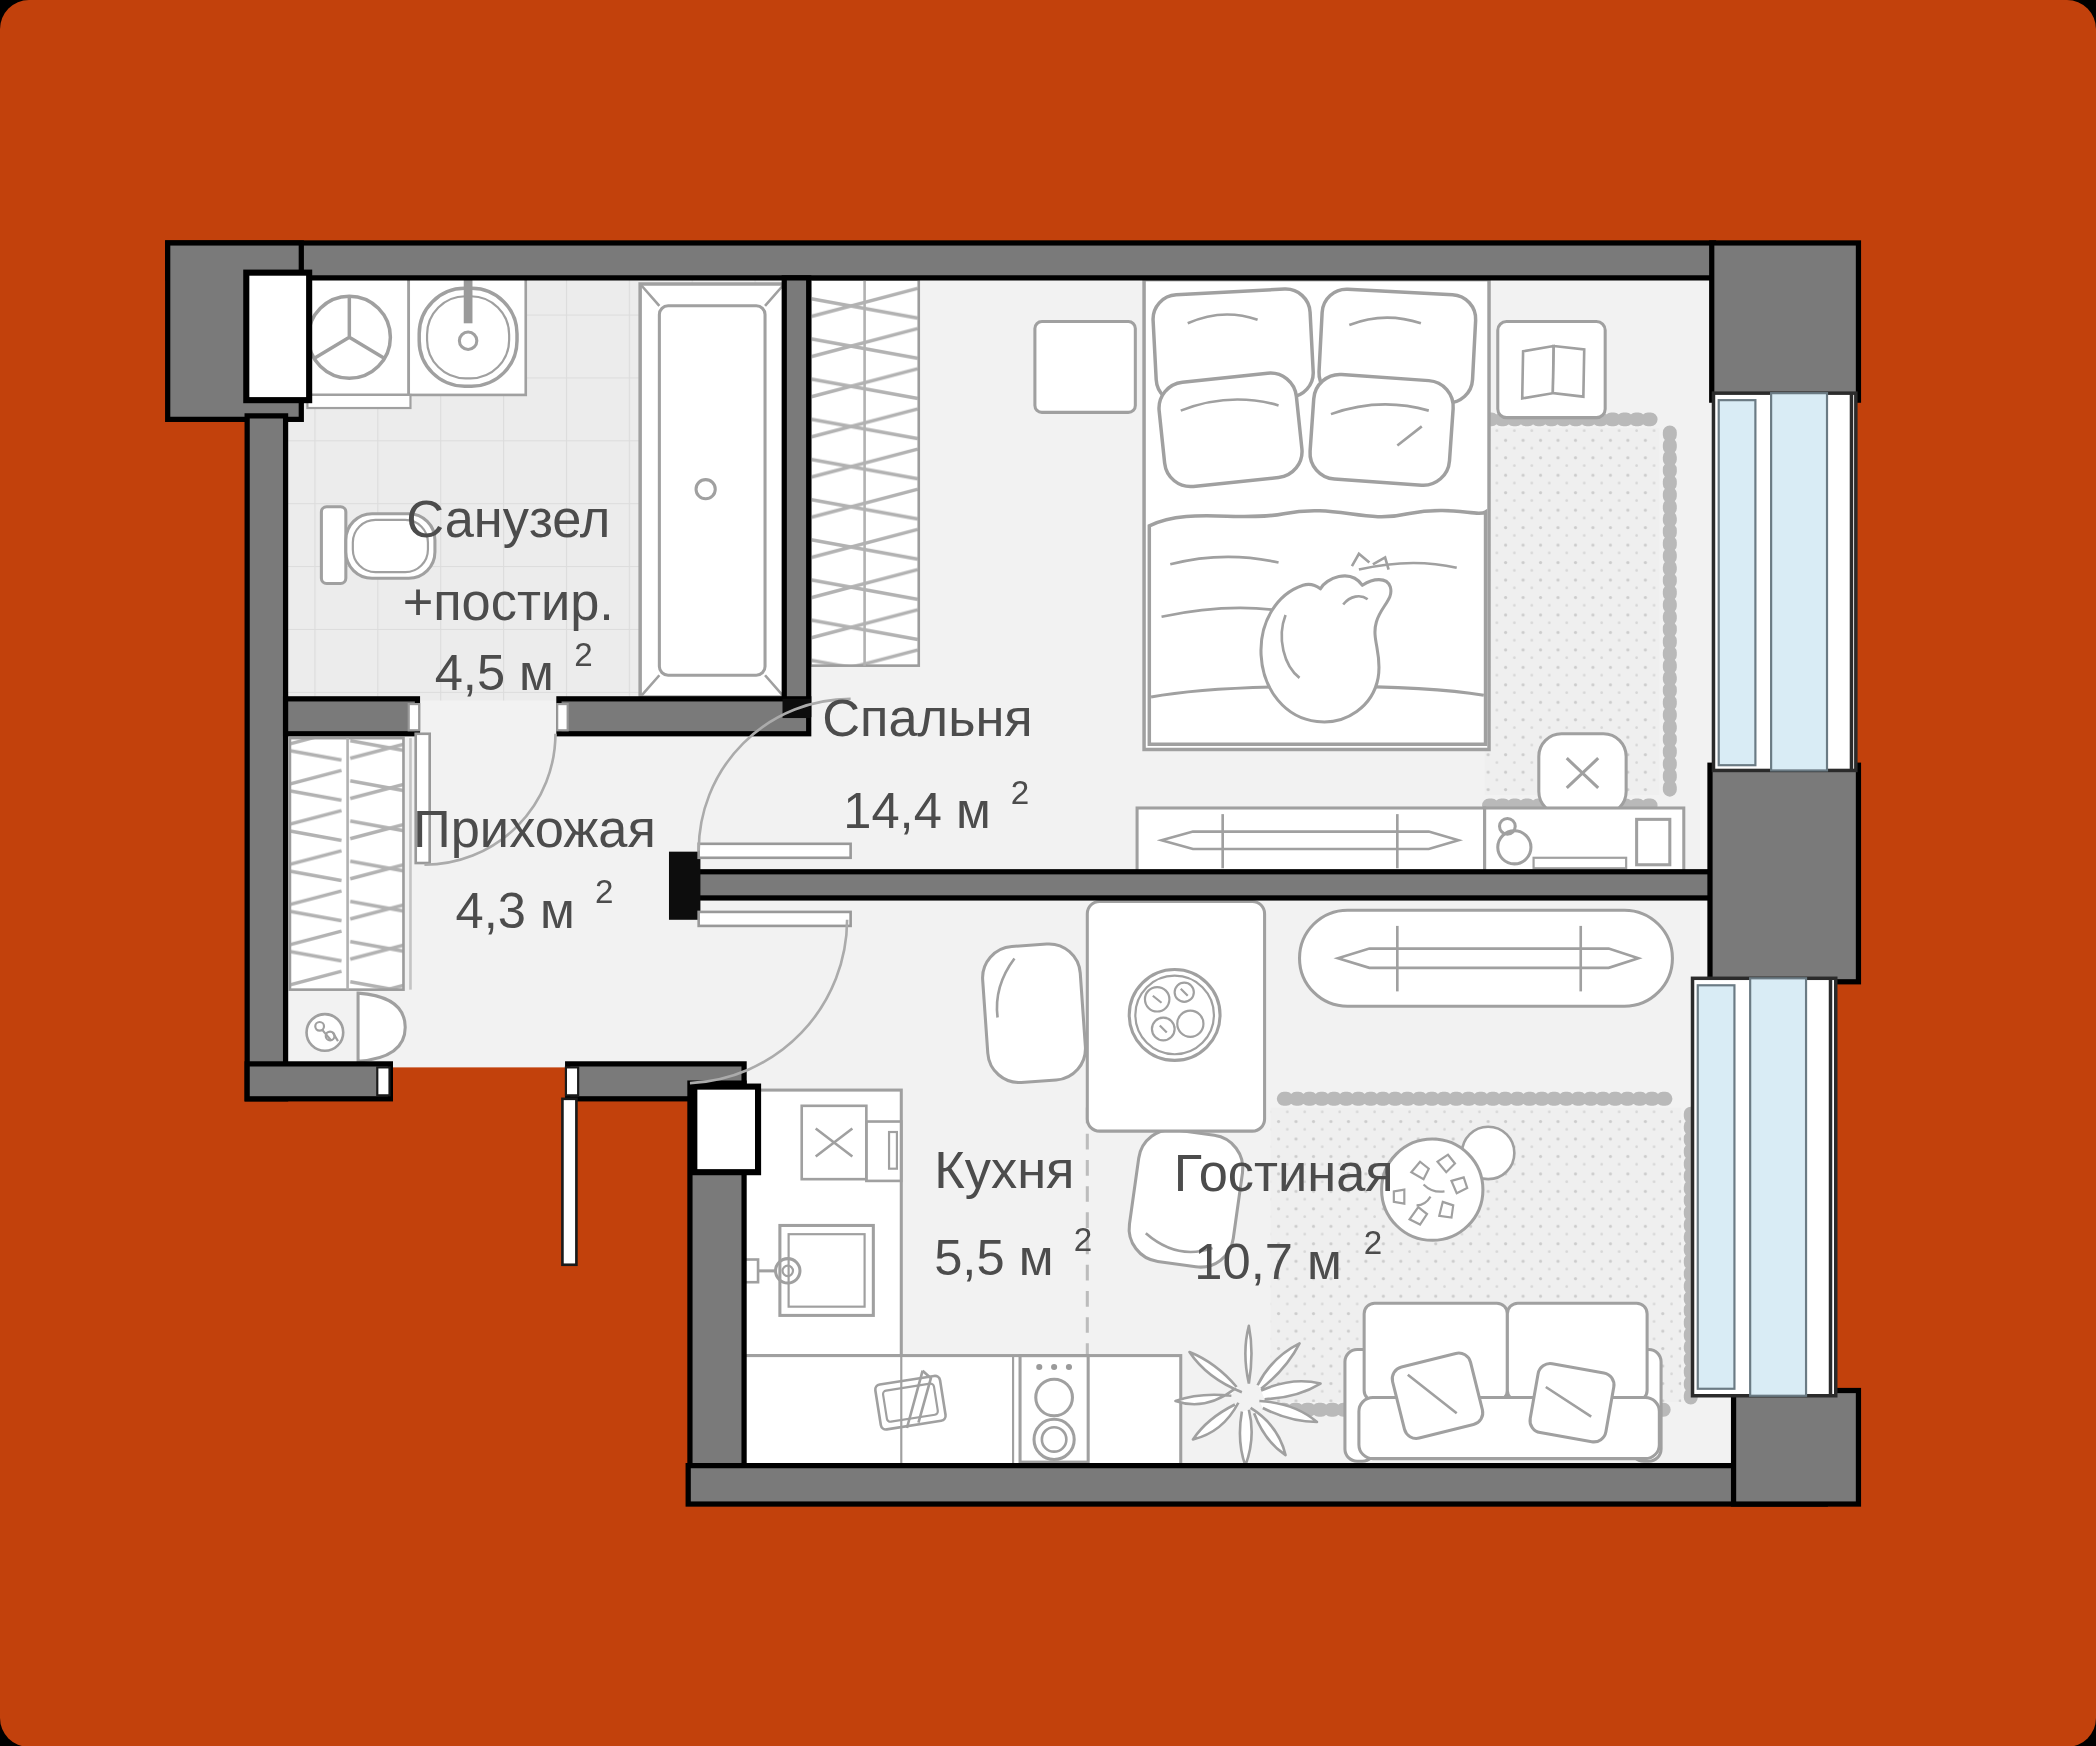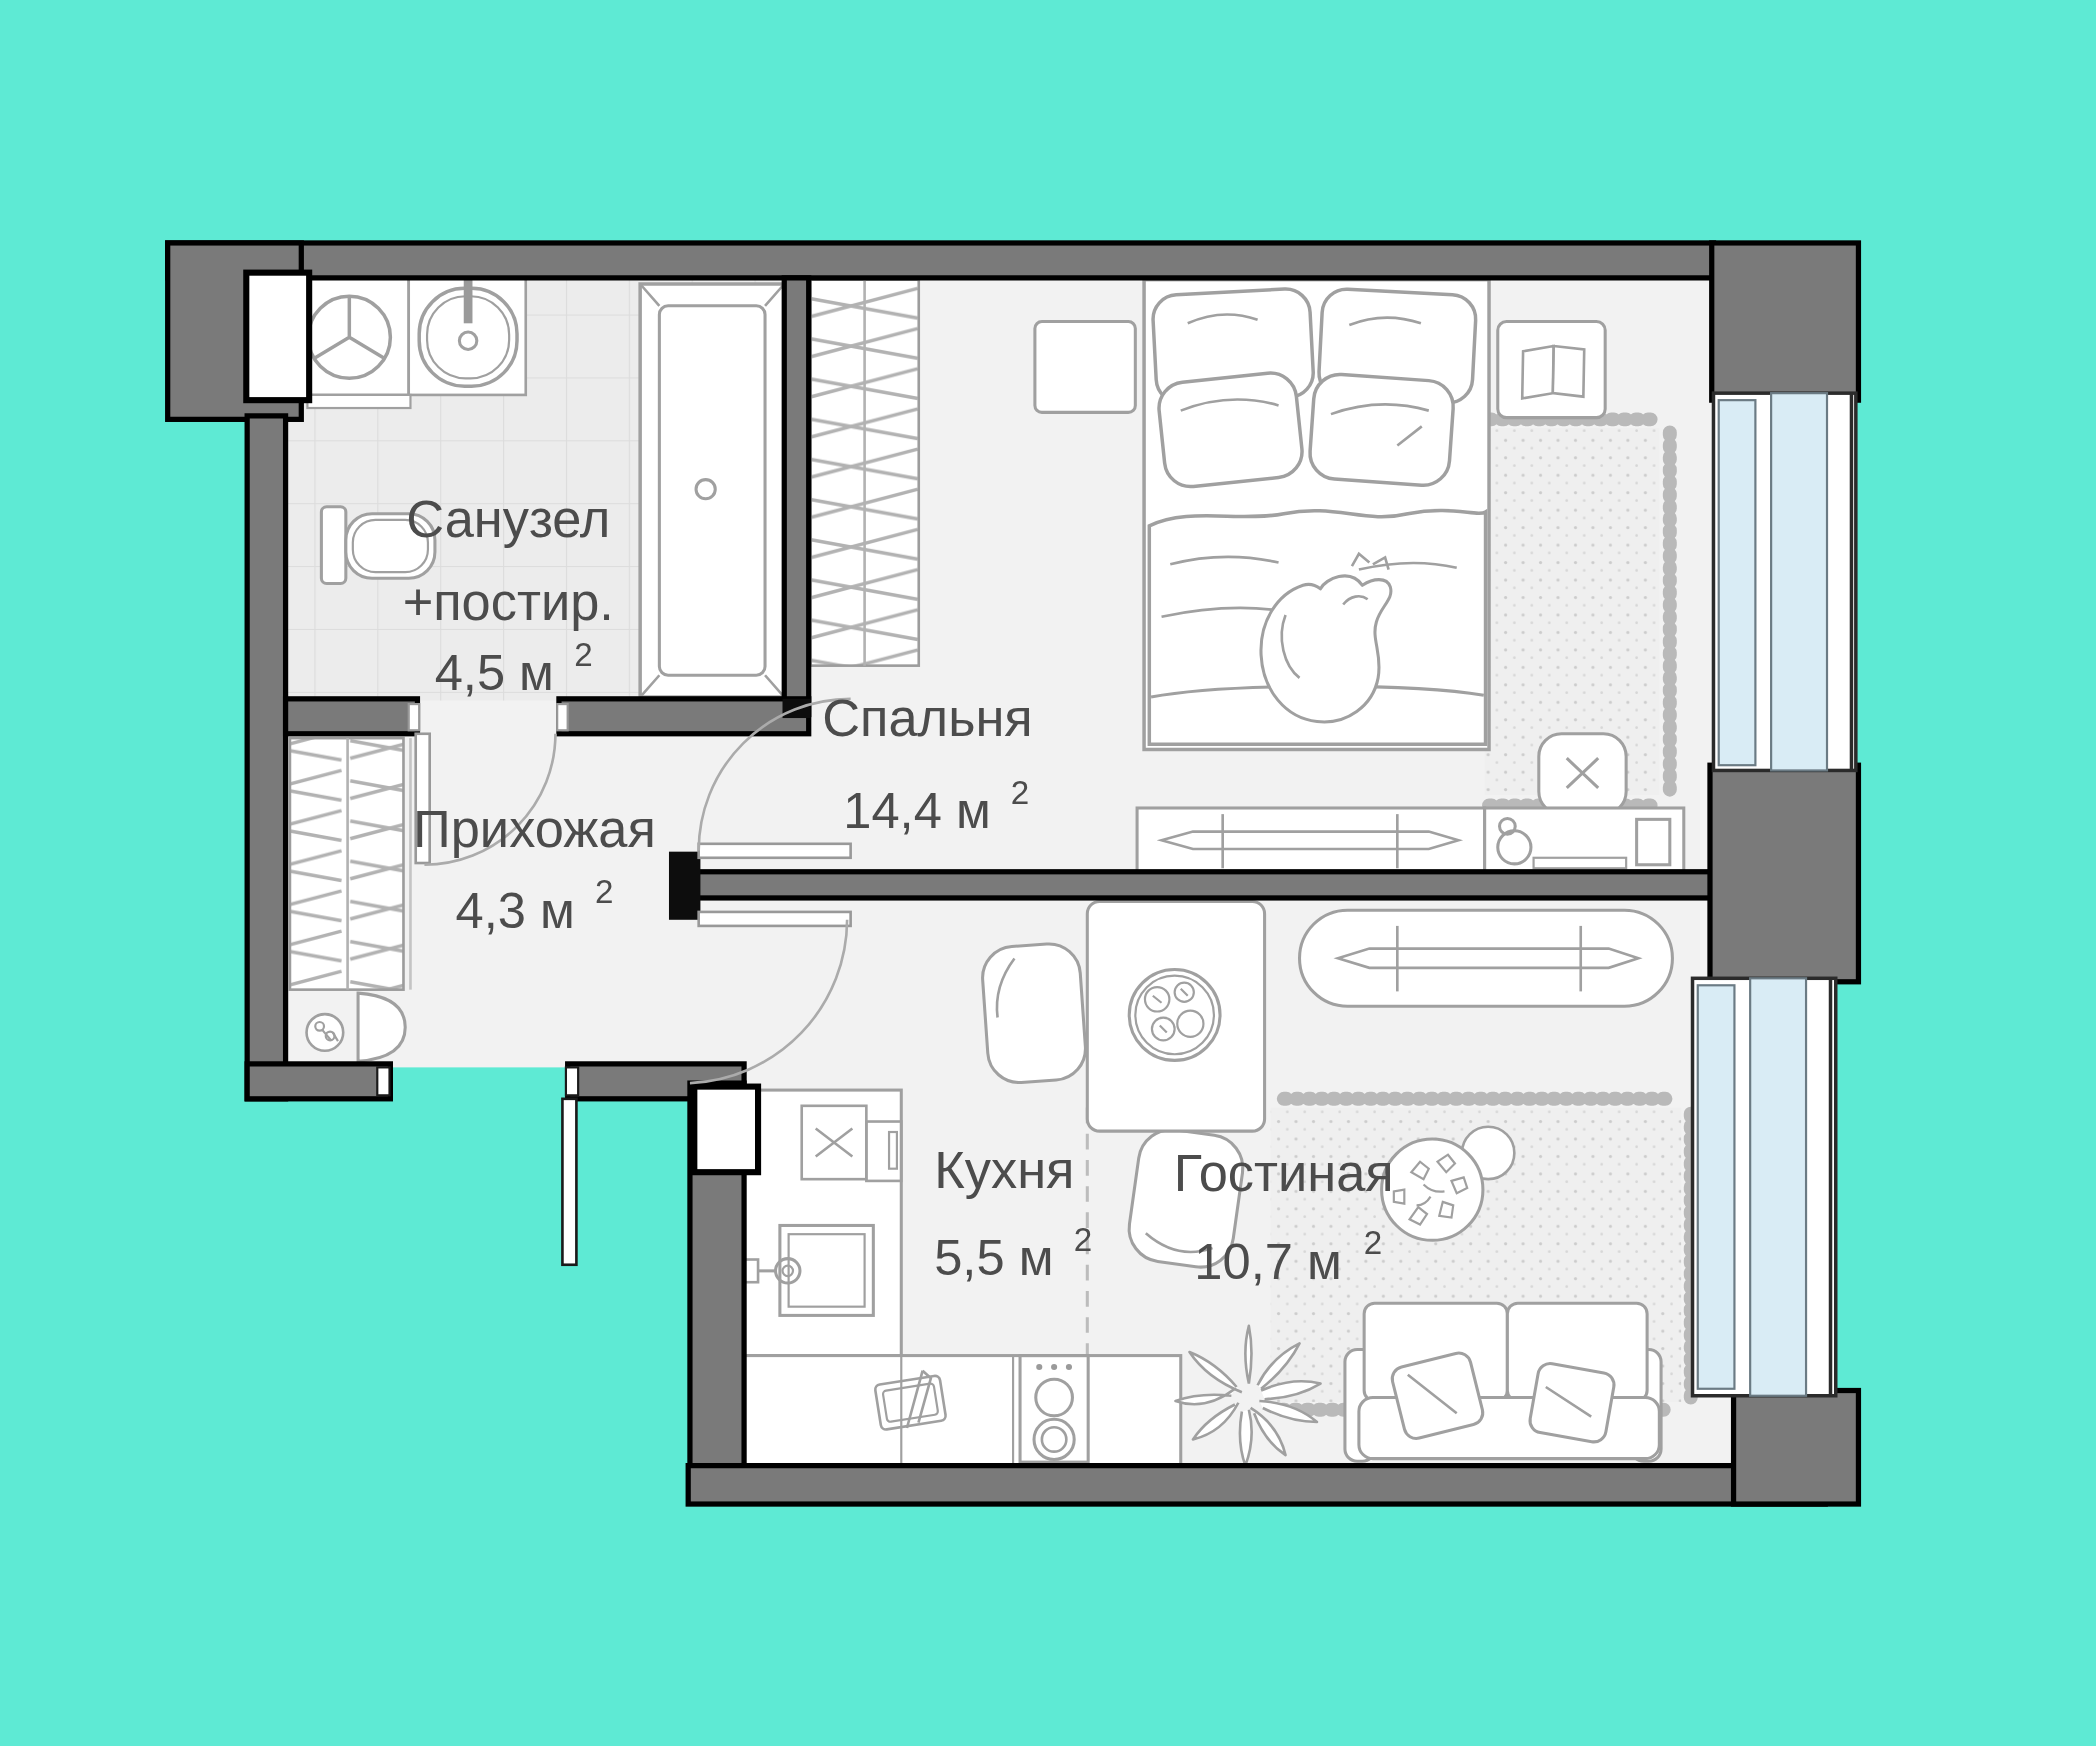--- a/index.html
+++ b/index.html
@@ -1,16 +1,16 @@
 <!DOCTYPE html>
 <html style="font-size:14px"><head>
 <meta charset="utf-8">
 <style>
   html,body{margin:0;padding:0;background:#000;}
-  #stage{position:relative;width:2096px;height:1747px;background:#5eead4;overflow:hidden;}
+  #stage{position:relative;width:2096px;height:1747px;background:#c2410c;overflow:hidden;border-radius:29px;}
   svg{position:absolute;left:0;top:0;}
   text{font-family:"Liberation Sans","DejaVu Sans",sans-serif;fill:#4c4c4c;}
   .room-name{font-size:60px;}
   .room-area{font-size:58px;}
   .room-sup{font-size:38px;}
 </style>
 </head>
 <body>
 
 <div id="stage">

